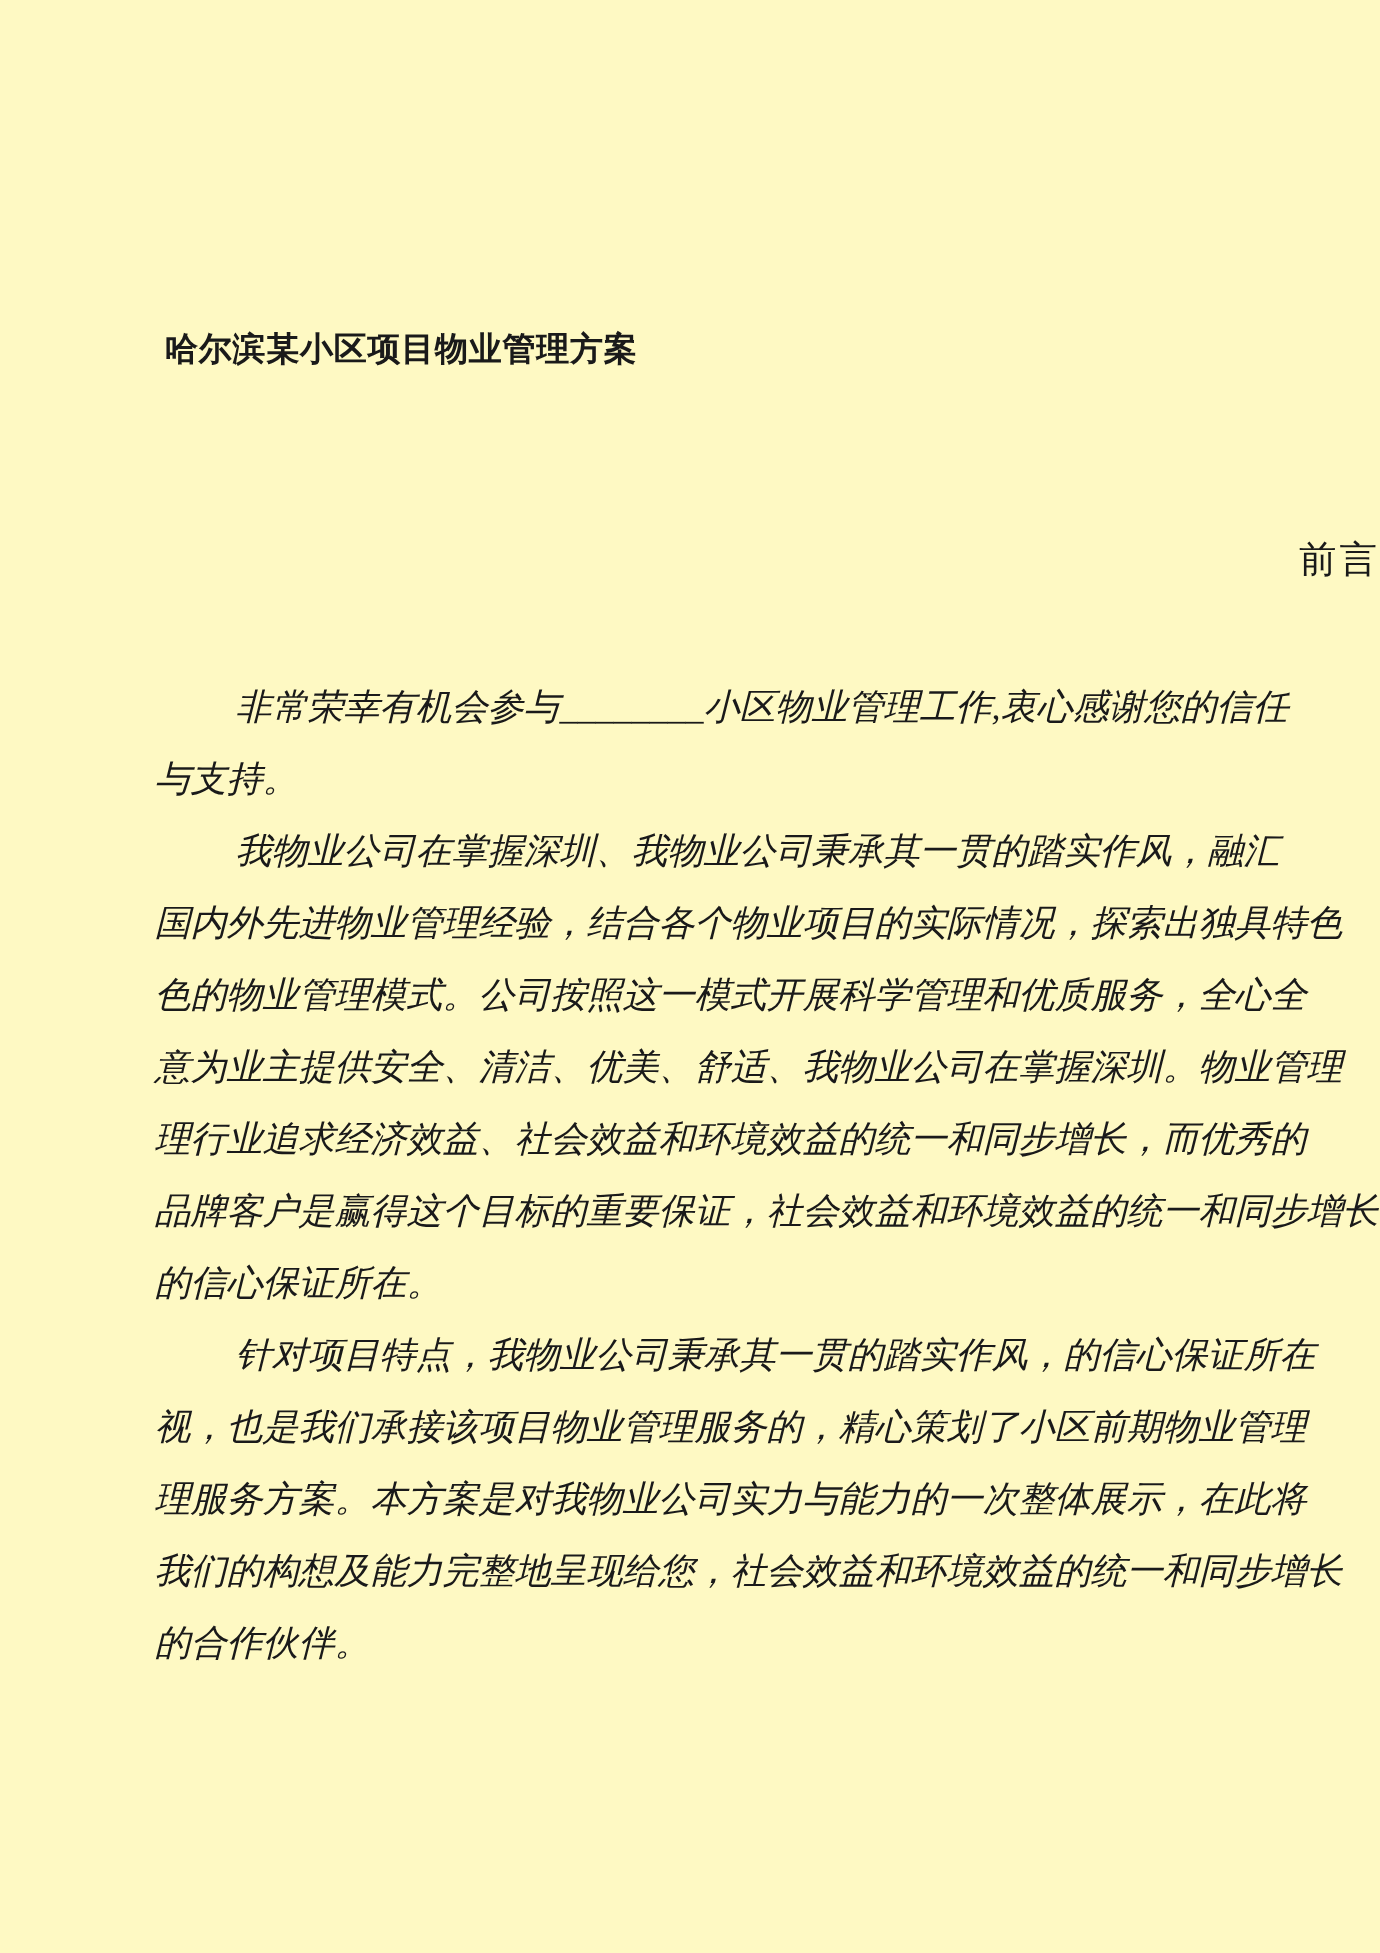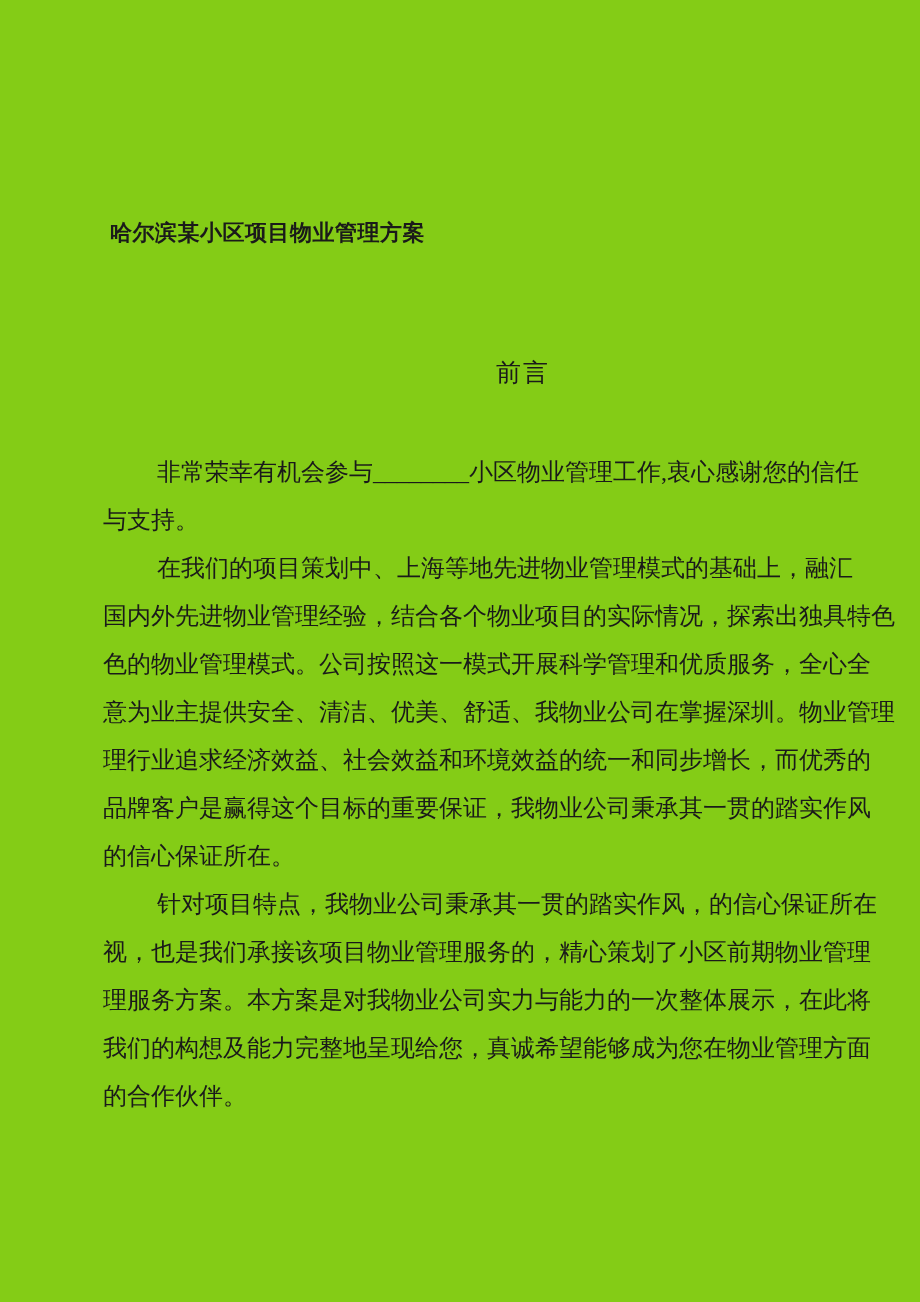--- a/index.html
+++ b/index.html
@@ -4,21 +4,21 @@
 <style>
   html, body {
     margin: 0;
     padding: 0;
     background: #ffffff;
   }
   .page {
     position: relative;
     width: 920px;
     height: 1302px;
-    background: #84cc16;
+    background: #fef9c3;
     font-family: "Liberation Serif", "DejaVu Serif", serif;
     color: #1a1a1a;
     overflow: hidden;
   }
   .doc-title {
     position: absolute;
     left: 110px;
     top: 218px;
     margin: 0;
     font-size: 22px;
@@ -26,36 +26,37 @@
     letter-spacing: 0.5px;
     white-space: nowrap;
   }
   .section-heading {
     position: absolute;
     top: 356px;
     left: 0;
     width: 100%;
     box-sizing: border-box;
     padding-left: 126px;
-    text-align: center;
+    text-align: right;
     font-size: 25px;
     font-weight: 400;
     letter-spacing: 2px;
   }
   .body-text {
     position: absolute;
     top: 448px;
     left: 103px;
     width: 812px;
     font-size: 24px;
     line-height: 48px;
   }
   .para {
     margin: 0;
     padding: 0;
+    font-style: italic;
   }
   .line {
     height: 48px;
     white-space: nowrap;
   }
   .line.indent {
     text-indent: 54px;
   }
 </style>
 </head>
@@ -68,32 +69,32 @@
   <div class="section-heading">前言</div>
 
   <div class="body-text">
 
     <div class="para">
       <div class="line indent">非常荣幸有机会参与________小区物业管理工作,衷心感谢您的信任</div>
       <div class="line">与支持。</div>
     </div>
 
     <div class="para">
-      <div class="line indent">在我们的项目策划中、上海等地先进物业管理模式的基础上，融汇</div>
+      <div class="line indent">我物业公司在掌握深圳、我物业公司秉承其一贯的踏实作风，融汇</div>
       <div class="line">国内外先进物业管理经验，结合各个物业项目的实际情况，探索出独具特色</div>
       <div class="line">色的物业管理模式。公司按照这一模式开展科学管理和优质服务，全心全</div>
       <div class="line">意为业主提供安全、清洁、优美、舒适、我物业公司在掌握深圳。物业管理</div>
       <div class="line">理行业追求经济效益、社会效益和环境效益的统一和同步增长，而优秀的</div>
-      <div class="line">品牌客户是赢得这个目标的重要保证，我物业公司秉承其一贯的踏实作风</div>
+      <div class="line">品牌客户是赢得这个目标的重要保证，社会效益和环境效益的统一和同步增长</div>
       <div class="line">的信心保证所在。</div>
     </div>
 
     <div class="para">
       <div class="line indent">针对项目特点，我物业公司秉承其一贯的踏实作风，的信心保证所在</div>
       <div class="line">视，也是我们承接该项目物业管理服务的，精心策划了小区前期物业管理</div>
       <div class="line">理服务方案。本方案是对我物业公司实力与能力的一次整体展示，在此将</div>
-      <div class="line">我们的构想及能力完整地呈现给您，真诚希望能够成为您在物业管理方面</div>
+      <div class="line">我们的构想及能力完整地呈现给您，社会效益和环境效益的统一和同步增长</div>
       <div class="line">的合作伙伴。</div>
     </div>
 
 
   </div>
 </div>
 
 </body></html>

